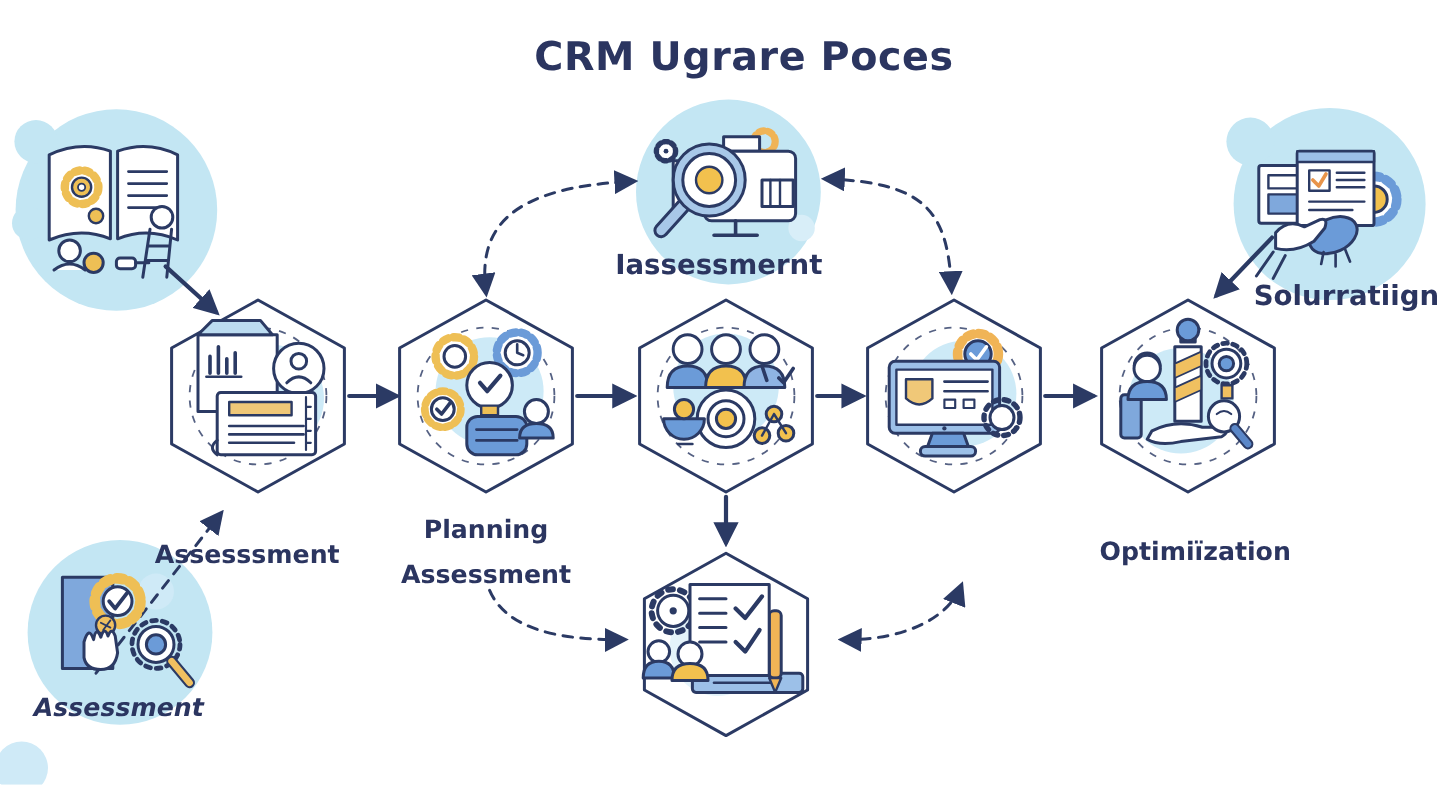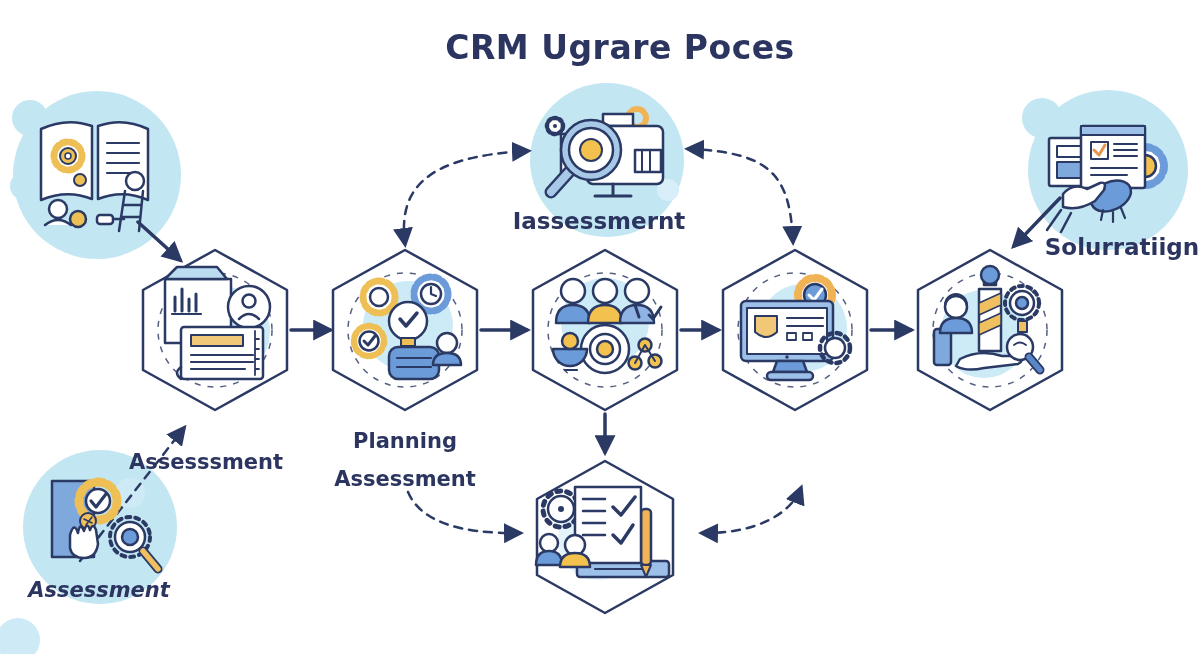--- a/index.html
+++ b/index.html
@@ -269,15 +269,16 @@
   <div class="lbl big" style="left:1122px;top:247px;">Solurratiign</div>
   <div class="lbl node-lbl" style="left:99px;top:590px;font-style:italic;">Assessment</div>
 
   <div class="lbl node-lbl" style="left:405px;top:452px;">
     <span>Planning</span>
     <span>Assessment</span>
   </div>
 
 
   <div class="lbl node-lbl" style="left:996px;top:452px;">
+    <span>Optimiïzation</span>
   </div>
 
 </div>
 
 </body></html>

